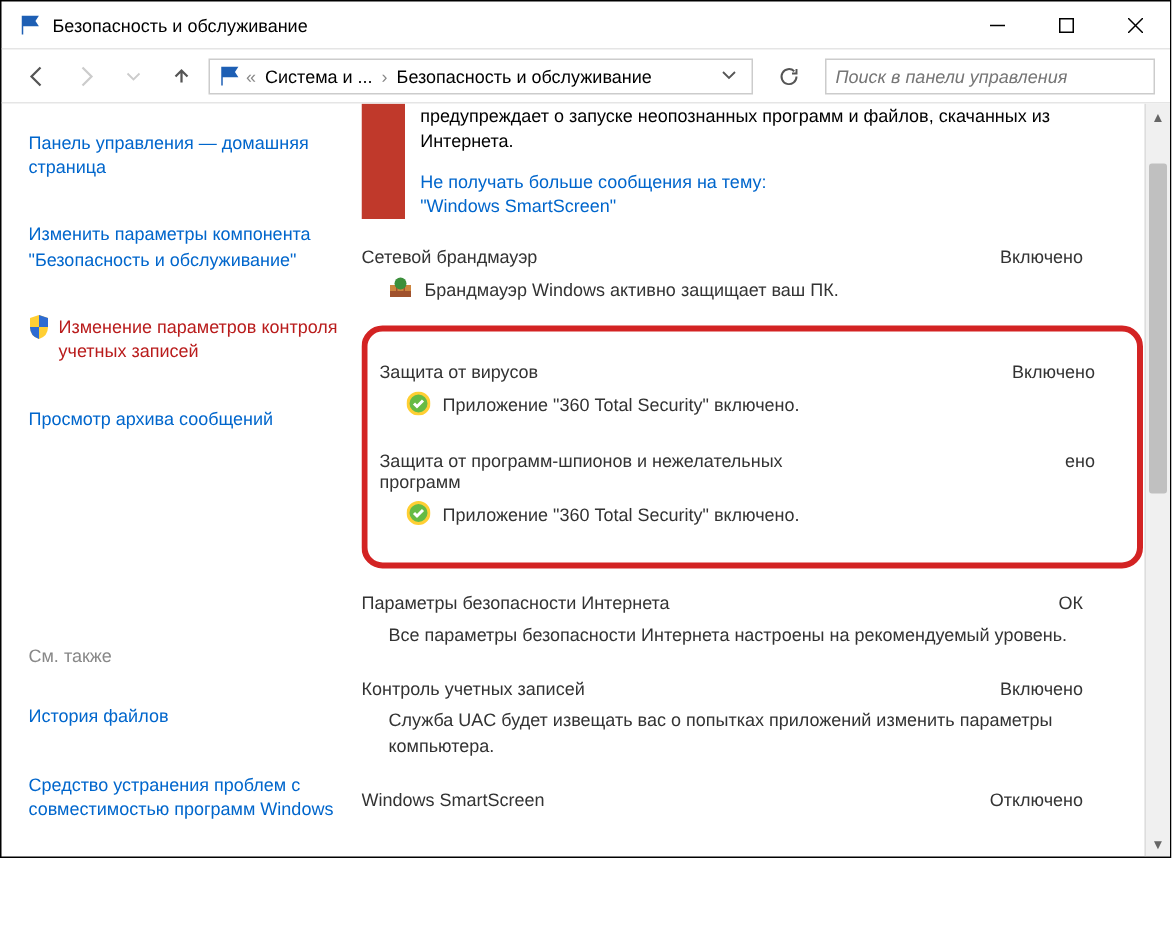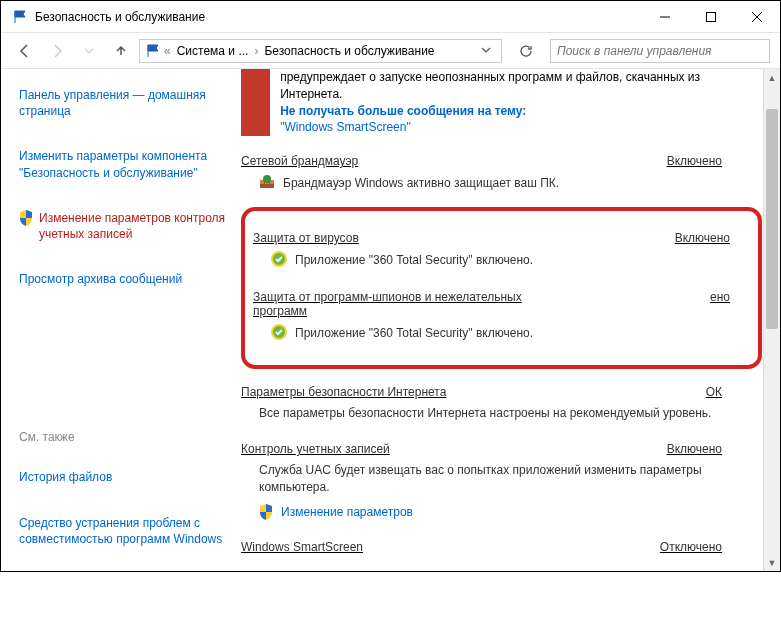--- a/index.html
+++ b/index.html
@@ -34,25 +34,25 @@
   .sidebar .spacer { flex: 1; }
   .sidebar .see-also-hd { color: #888; font-size: 12px; margin: 4px 0 10px 0; }
 
   
   .main { flex: 1; position: relative; overflow: hidden; }
   .scroll { position: absolute; inset: 0; overflow-y: hidden; padding-right: 18px; }
 
   .topnotice { display: flex; margin-bottom: 14px; }
   .topnotice .redbar { width: 30px; background: #c0392b; }
   .topnotice .tn-body { padding: 0 10px; font-size: 12px; line-height: 1.4; }
-  .topnotice .tn-link { color: #0066cc; display: block; margin-top: 0; font-weight: bold; }
+  .topnotice .tn-link { color: #0066cc; display: block; margin-top: 10px; }
   .topnotice .tn-link2 { color: #0066cc; }
 
   .section { margin: 10px 0 8px 0; }
-  .sec-row { display: flex; font-size: 12px; padding: 4px 0; text-decoration: underline; }
+  .sec-row { display: flex; font-size: 12px; padding: 4px 0; }
   .sec-row .label { color: #333; }
   .sec-row .status { margin-left: auto; margin-right: 40px; color: #333; }
   .sec-sub { display: flex; align-items: center; gap: 8px; padding: 2px 0 6px 18px; font-size: 12px; color: #333; }
   .sec-sub .txt { line-height: 1.4; }
   .sec-link { color: #0066cc; }
 
   
   .highlight { border: 4px solid #d32323; border-radius: 14px; padding: 6px 8px 8px 8px; margin: 6px 0 12px 0; }
   .highlight .sec-row .status { margin-right: 20px; }
 
@@ -238,30 +238,20 @@
         </div>
 
         <div class="section">
           <div class="sec-row">
             <span class="label">Контроль учетных записей</span>
             <span class="status">Включено</span>
           </div>
           <div class="sec-sub">
             <span class="txt">Служба UAC будет извещать вас о попытках приложений изменить параметры компьютера.</span>
           </div>
-          <div class="sec-sub">
-            <span class="shield-icon">
-              <svg width="14" height="16" viewBox="0 0 14 16">
-                  <path d="M7 0 L13 2 L13 8 Q13 14 7 16 Q1 14 1 8 L1 2 Z" fill="#ffcf33"></path>
-                  <path d="M7 0 L13 2 L13 8 L7 8 Z" fill="#2d6bd2"></path>
-                  <path d="M7 8 L7 16 Q1 14 1 8 Z" fill="#2d6bd2"></path>
-                </svg>
-            </span>
-            <a class="sec-link">Изменение параметров</a>
-          </div>
         </div>
 
         <div class="section">
           <div class="sec-row">
             <span class="label">Windows SmartScreen</span>
             <span class="status">Отключено</span>
           </div>
         </div>
 
       </div>

